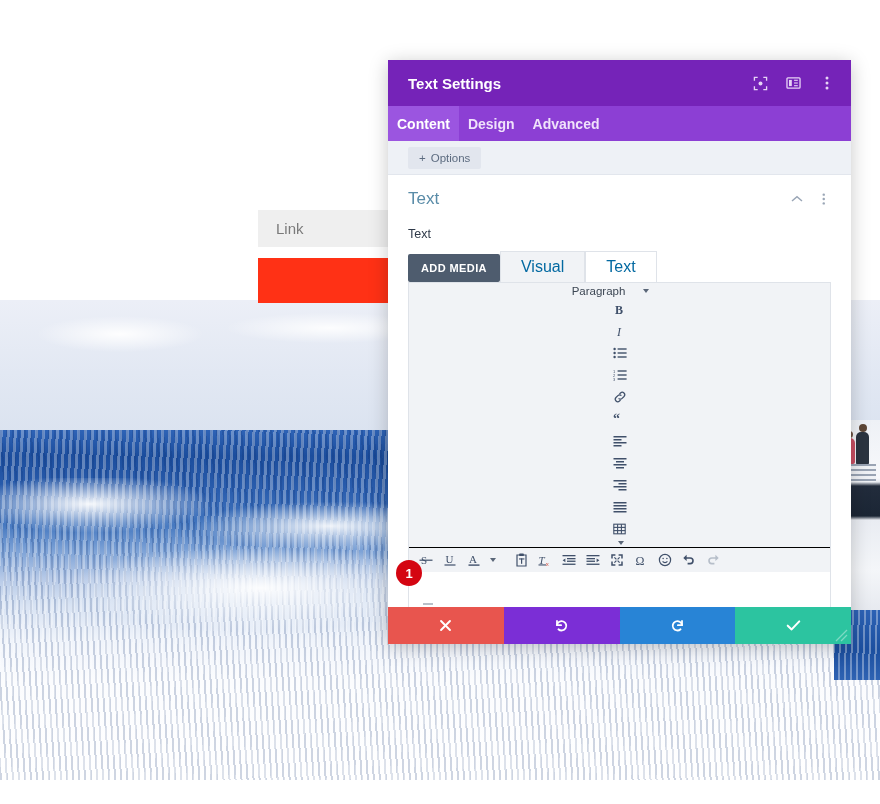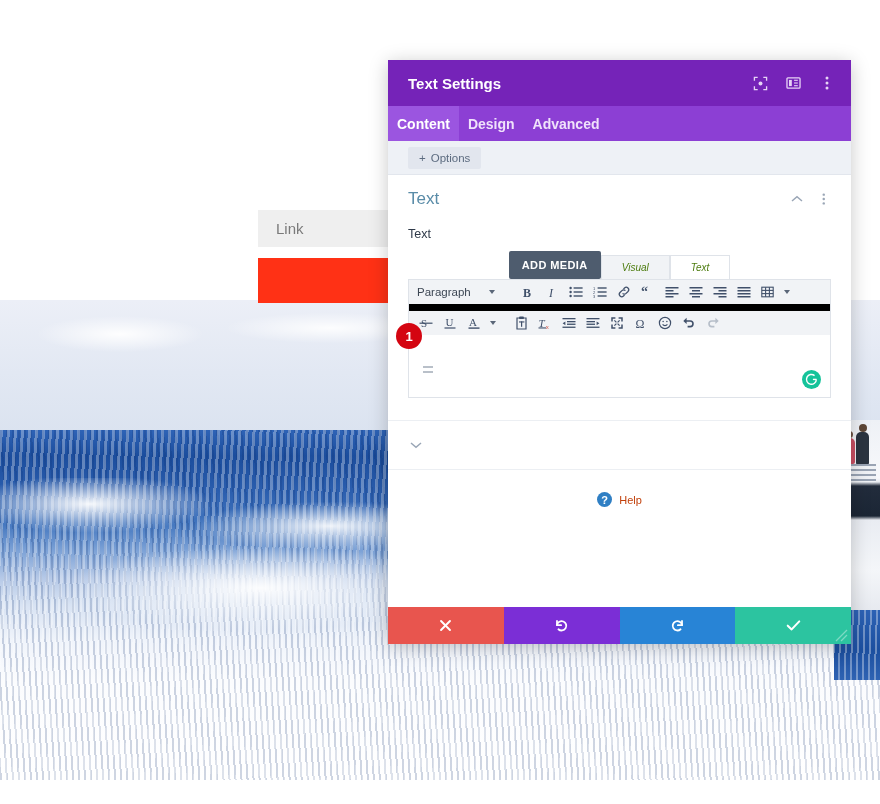--- a/index.html
+++ b/index.html
@@ -241,58 +241,57 @@
   }
 
   .field-label {
     font-size: 12.5px;
     color: #2f3a49;
     margin: 4px 0 10px 0;
   }
   .editor-wrap { padding-bottom: 22px; position: relative; }
 
   .editor-topbar {
-    display: flex; align-items: flex-end; justify-content: center;
+    display: flex; align-items: flex-end; justify-content: flex-start;
   }
   .add-media {
     background: #4e5c6e;
     color: #ffffff;
     font-size: 11px;
     font-weight: bold;
     letter-spacing: .4px;
     padding: 8px 13px;
     border: none;
     border-radius: 2px;
     cursor: pointer;
     font-family: "Liberation Sans", sans-serif;
   }
   .vt-tabs { display: flex; align-items: flex-end; }
   .vt-tab {
-    font-size: 10px;
-    color: #4d7c0f;
+    font-size: 16px;
+    color: #0369a1;
     padding: 6px 20px 6px;
     border: 1px solid #dfe3e9;
     border-bottom: none;
     background: #ffffff;
     cursor: pointer;
-    font-style: italic;
   }
   .vt-tab.active { background: #f1f3f6; }
 
   .editor-box {
     border: 1px solid #dfe3e9;
     margin-top: 0;
   }
   .tb-row {
     display: flex; align-items: center;
     background: #f1f3f6;
     padding: 2px 6px;
     gap: 2px;
   }
-  .tb-row.r1 { border-bottom: 7px solid #000000; }
+  .tb-row.r1 { border-bottom: 1px solid #000000; flex-direction: column; }
   .tb-btn {
     width: 22px; height: 20px;
     display: flex; align-items: center; justify-content: center;
     color: #40506a;
     cursor: pointer;
     font-size: 12px;
   }
   .tb-btn.dim { color: #b6bec9; }
   .tb-select {
     display: flex; align-items: center; gap: 4px;

